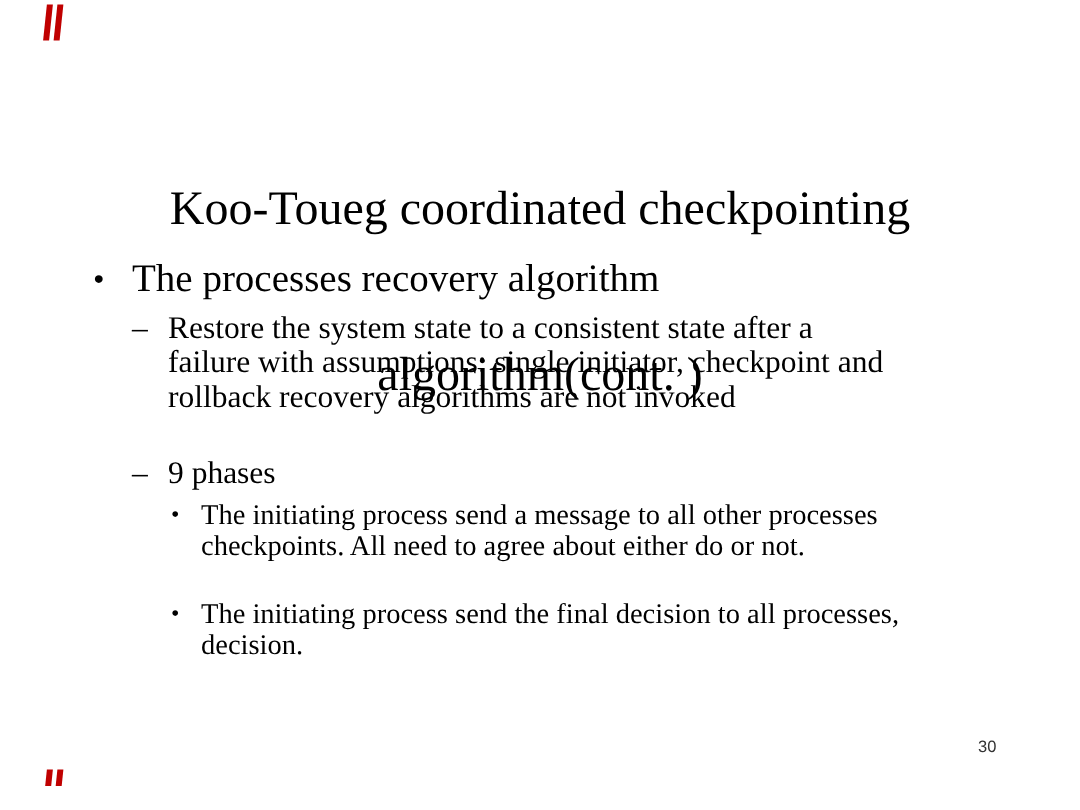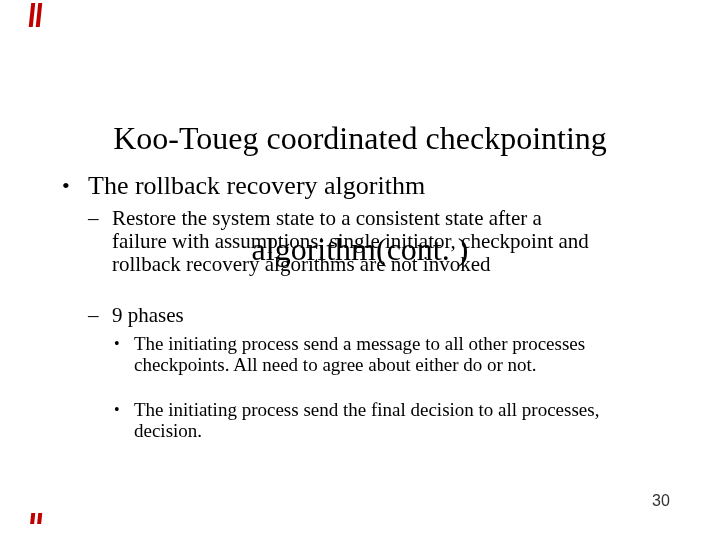--- a/index.html
+++ b/index.html
@@ -73,21 +73,21 @@
   }
   .l3a { top: 333px; }
   .l3b { top: 399px; }
   .l3 .marker { left: -20px; font-size: 16px; line-height: 21px; }
 
   .page-number {
     position: absolute;
     left: 652px;
     top: 492px;
     font-family: "Liberation Sans", "DejaVu Sans", sans-serif;
-    font-size: 16px;
+    font-size: 11px;
     color: #333333;
   }
 </style>
 </head>
 <body>
 
 <div class="slide">
 
   <div class="corner-mark top">
     <span class="bar b1" style="background-color: rgb(192, 0, 0);"></span>
@@ -98,21 +98,21 @@
     <span class="bar b2" style="background-color: rgb(192, 0, 0);"></span>
   </div>
 
   <div class="title">
     <div class="line">Koo-Toueg coordinated checkpointing</div>
     <div class="line">algorithm(cont. )</div>
   </div>
 
   <div class="item l1">
     <span class="marker">•</span>
-    <div class="line">The rollback recovery algorithm</div>
+    <div class="line">The processes recovery algorithm</div>
   </div>
 
   <div class="item l2 l2a">
     <span class="marker">–</span>
     <div class="line">Restore the system state to a consistent state after a</div>
     <div class="line">failure with assumptions: single initiator, checkpoint and</div>
     <div class="line">rollback recovery algorithms are not invoked</div>
   </div>
 
   <div class="item l2 l2b">

